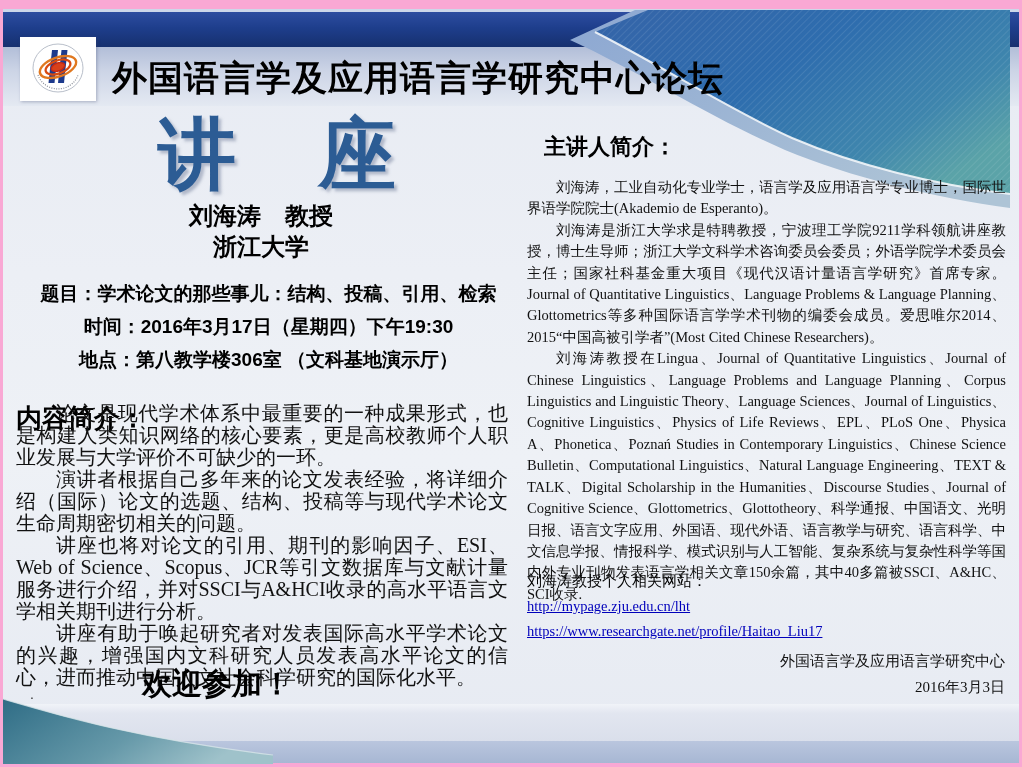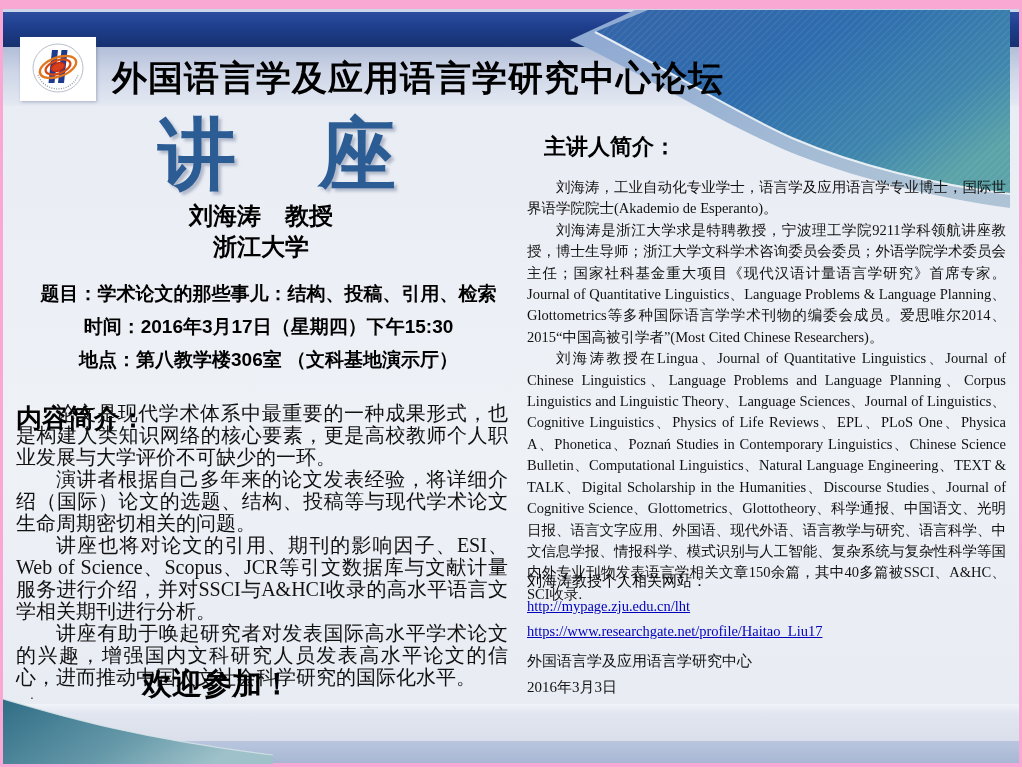--- a/index.html
+++ b/index.html
@@ -34,21 +34,21 @@
   .bio-heading{position:absolute;left:544px;top:132px;font-size:22px;font-weight:bold;color:#000;}
   .bio-body{position:absolute;left:527px;top:177px;width:479px;
             font-family:"Liberation Serif","DejaVu Serif",serif;font-size:14.5px;line-height:21.4px;
             color:#111;text-align:justify;}
   .bio-body p{margin:0;text-indent:2em;}
   .website-label{position:absolute;left:527px;top:572px;font-size:15px;color:#000;
             font-family:"Liberation Serif","DejaVu Serif",serif;}
   .site-link{position:absolute;left:527px;font-size:14.5px;color:#0000bb;text-decoration:underline;
             font-family:Liberation Serif, serif;cursor:pointer;}
   .link-1{top:598px;} .link-2{top:623px;}
-  .footer-right{position:absolute;left:527px;width:478px;color:#111;
+  .footer-right{position:absolute;left:527px;width:478px;text-align:right;color:#111;
             font-family:"Liberation Serif","DejaVu Serif",serif;font-size:15px;}
   .footer-org{top:652px;} .footer-date{top:678px;}
   .band-light{position:absolute;left:3px;right:3px;top:704px;height:37px;
             background:linear-gradient(180deg,#f0f3f8 0%,#e2e6f0 25%,#dadfeb 100%);}
   .band-dark{position:absolute;left:3px;right:3px;top:741px;height:22px;
             background:linear-gradient(180deg,#bac6de 0%,#a7b7d3 100%);}
   .wave{position:absolute;left:3px;top:693px;width:270px;height:71px;}
 </style>
 </head>
 <body>
@@ -97,21 +97,21 @@
 
   <div class="banner-title">外国语言学及应用语言学研究中心论坛</div>
 
   <div class="lecture-title">讲　座</div>
 
   <div class="center-col affiliation">浙江大学</div>
   <div class="center-col speaker">刘海涛　教授</div>
 
   <div class="info-block">
     <div class="info-line">题目：学术论文的那些事儿：结构、投稿、引用、检索</div>
-    <div class="info-line">时间：2016年3月17日（星期四）下午15:30</div>
+    <div class="info-line">时间：2016年3月17日（星期四）下午19:30</div>
     <div class="info-line">地点：第八教学楼306室 （文科基地演示厅）</div>
   </div>
 
   <div class="abstract-heading">内容简介：</div>
   <div class="abstract-body">
     <p>论文是现代学术体系中最重要的一种成果形式，也是构建人类知识网络的核心要素，更是高校教师个人职业发展与大学评价不可缺少的一环。</p>
     <p>演讲者根据自己多年来的论文发表经验，将详细介绍（国际）论文的选题、结构、投稿等与现代学术论文生命周期密切相关的问题。</p>
     <p>讲座也将对论文的引用、期刊的影响因子、ESI、Web of Science、Scopus、JCR等引文数据库与文献计量服务进行介绍，并对SSCI与A&amp;HCI收录的高水平语言文学相关期刊进行分析。</p>
     <p>讲座有助于唤起研究者对发表国际高水平学术论文的兴趣，增强国内文科研究人员发表高水平论文的信心，进而推动中国人文社会科学研究的国际化水平。</p>
   </div>

